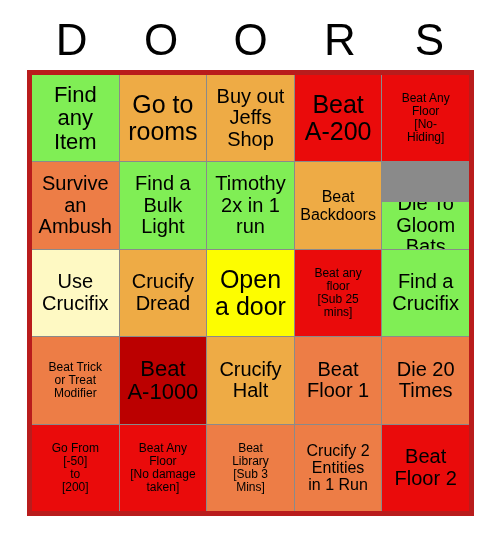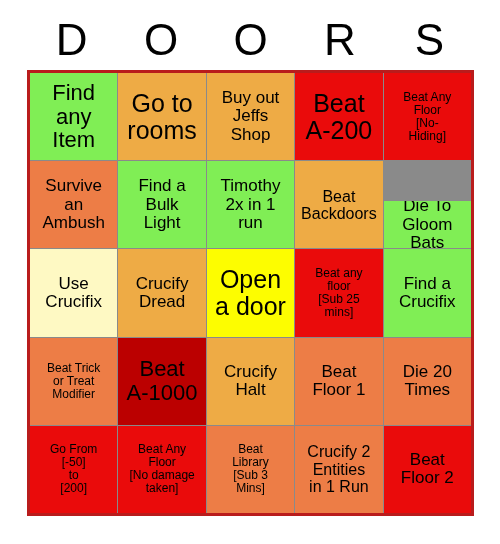--- a/index.html
+++ b/index.html
@@ -40,21 +40,21 @@
   }
   #grid {
     position: absolute;
     left: 27px;
     top: 70px;
     width: 447px;
     height: 446px;
     display: grid;
     grid-template-columns: repeat(5, 1fr);
     grid-template-rows: repeat(5, 1fr);
-    border: 3px solid #b91c1c;
+    border: 5px solid #b91c1c;
     box-sizing: border-box;
     background: #8a8a8a;
     gap: 1px;
   }
   .cell {
     position: relative;
     display: flex;
     align-items: center;
     justify-content: center;
     text-align: center;
@@ -64,21 +64,21 @@
     overflow: hidden;
   }
   .cell-text {
     width: 100%;
     line-height: 1.08;
     word-wrap: break-word;
     white-space: pre-line;
   }
   .fs-xl .cell-text { font-size: 25px; }
   .fs-lg .cell-text { font-size: 22px; }
-  .fs-md .cell-text { font-size: 17px; }
+  .fs-md .cell-text { font-size: 20px; }
   .fs-sm .cell-text { font-size: 16px; }
   .fs-xs .cell-text { font-size: 12px; }
 </style>
 </head>
 <body>
 
 <div id="card">
 
   <div id="header-row">
       <div class="header-letter">D</div>

